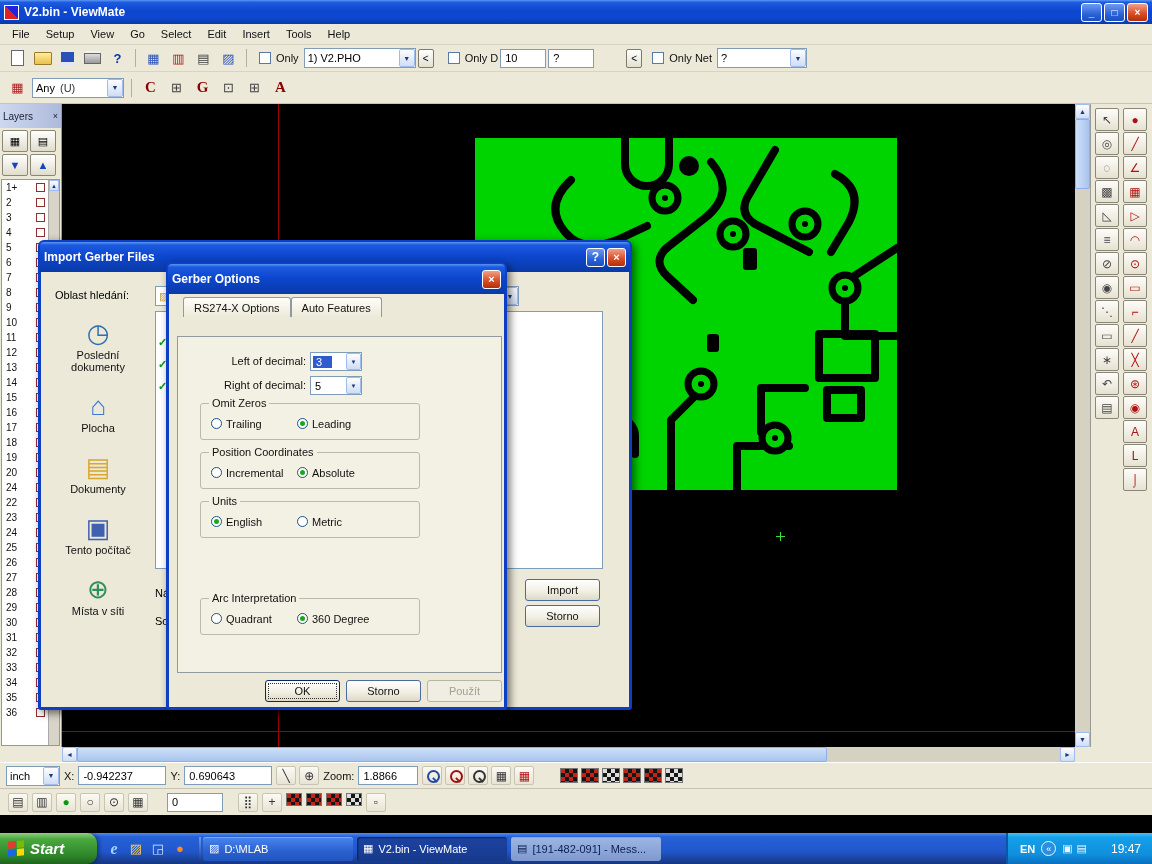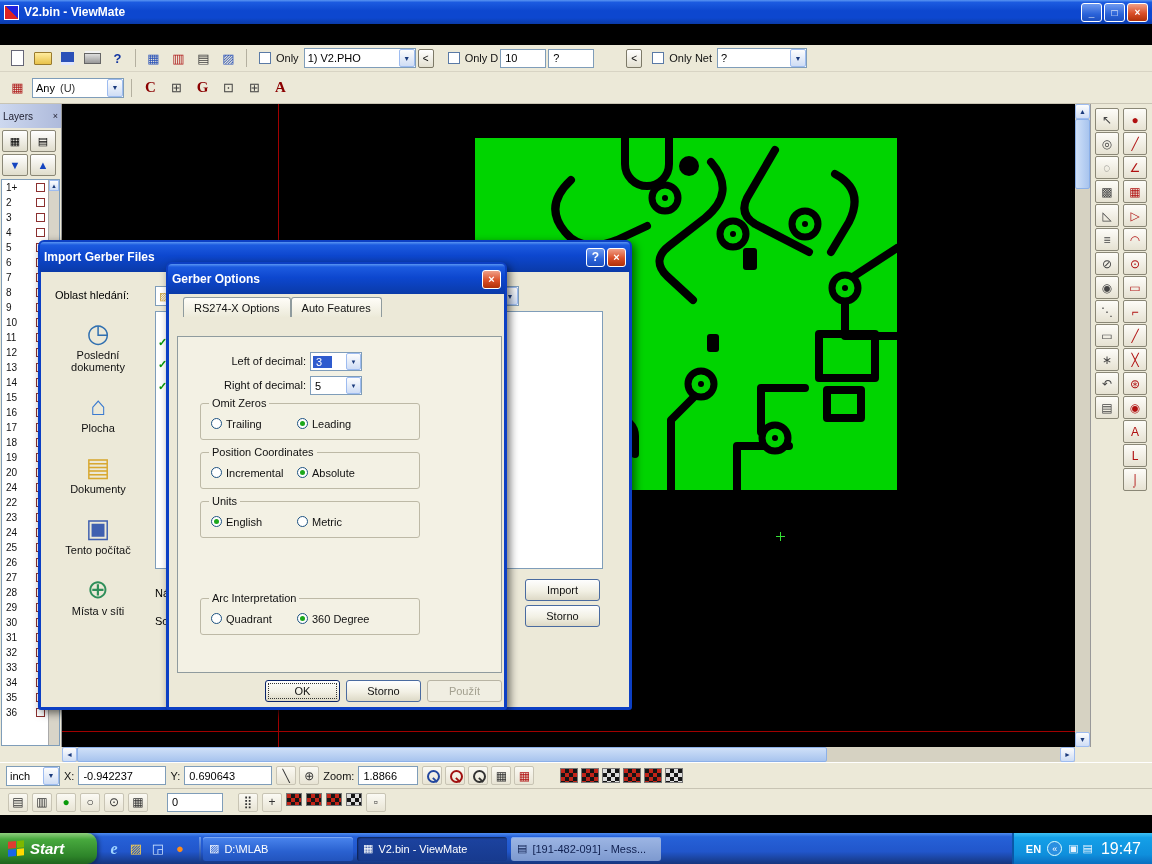--- a/index.html
+++ b/index.html
@@ -154,21 +154,21 @@
   .taskbtn .tlabel { overflow:hidden; text-overflow:ellipsis; }
   .taskbtn.active { background:linear-gradient(#1c43a0,#173a8e); box-shadow:inset 1px 1px 2px rgba(0,0,0,.5); }
   .taskbtn.flash { background:linear-gradient(#9db6e4,#7d99cf); color:#102050; }
   .tray { margin-left:auto; height:31px; display:flex; align-items:center; gap:6px; padding:0 11px 0 12px;
     background:linear-gradient(180deg,#3ec1f5 0%,#14a0e8 15%,#0f8fdc 70%,#0a6ec0 100%);
     border-left:2px solid #0a57a8; color:#fff; }
   .tray .lang { font-size:11px; font-weight:bold; }
   .tray .hide-btn { width:15px; height:15px; border-radius:50%; background:#2a8fe0; border:1px solid #dff;
     display:flex; align-items:center; justify-content:center; font-size:9px; color:#fff; }
   .tray .ticon { font-size:11px; color:#e8f4ff; }
-  .tray .clock { font-size:16px; margin-left:2px; }
+  .tray .clock { font-size:12px; margin-left:18px; }
 
   
   .xp-win { position:absolute; border:3px solid #0c3fc4; border-radius:6px 6px 3px 3px; background:#ece9d8;
     box-shadow:3px 3px 8px rgba(0,0,0,.55); }
   .xp-title { height:22px; margin:-1px -1px 0 -1px; border-radius:4px 4px 0 0; display:flex; align-items:center;
     padding:15px 4px; color:#fff; font-weight:bold; font-size:12px;
     background:linear-gradient(180deg,#5a96f2 0%,#1c5be0 10%,#0d47cf 45%,#0a3aa8 100%); }
   .xp-title .tbtns { margin-left:auto; display:flex; gap:2px; }
   .xbtn { width:19px; height:19px; border:1px solid #fff; border-radius:3px; color:#fff; font-weight:bold;
     font-size:11px; display:flex; align-items:center; justify-content:center;
@@ -230,20 +230,32 @@
   <div class="titlebar">
     <span class="app-icon"></span>
     <span>V2.bin - ViewMate</span>
     <span class="win-btns">
       <span class="winbtn">_</span>
       <span class="winbtn">□</span>
       <span class="winbtn close">×</span>
     </span>
   </div>
 
+  <div class="menubar">
+
+  <span class="menu-item">File</span>
+      <span class="menu-item">Setup</span>
+      <span class="menu-item">View</span>
+      <span class="menu-item">Go</span>
+      <span class="menu-item">Select</span>
+      <span class="menu-item">Edit</span>
+      <span class="menu-item">Insert</span>
+      <span class="menu-item">Tools</span>
+      <span class="menu-item">Help</span>
+    </div>
 
   <div class="toolbar1">
     <span style="display:flex;gap:2px">
 
     <span class="tbi i-doc"></span>
         <span class="tbi i-folder"></span>
         <span class="tbi i-save"></span>
         <span class="tbi i-print"></span>
         <span class="tbi i-help">?</span>
         <span class="tbi sep"></span>

